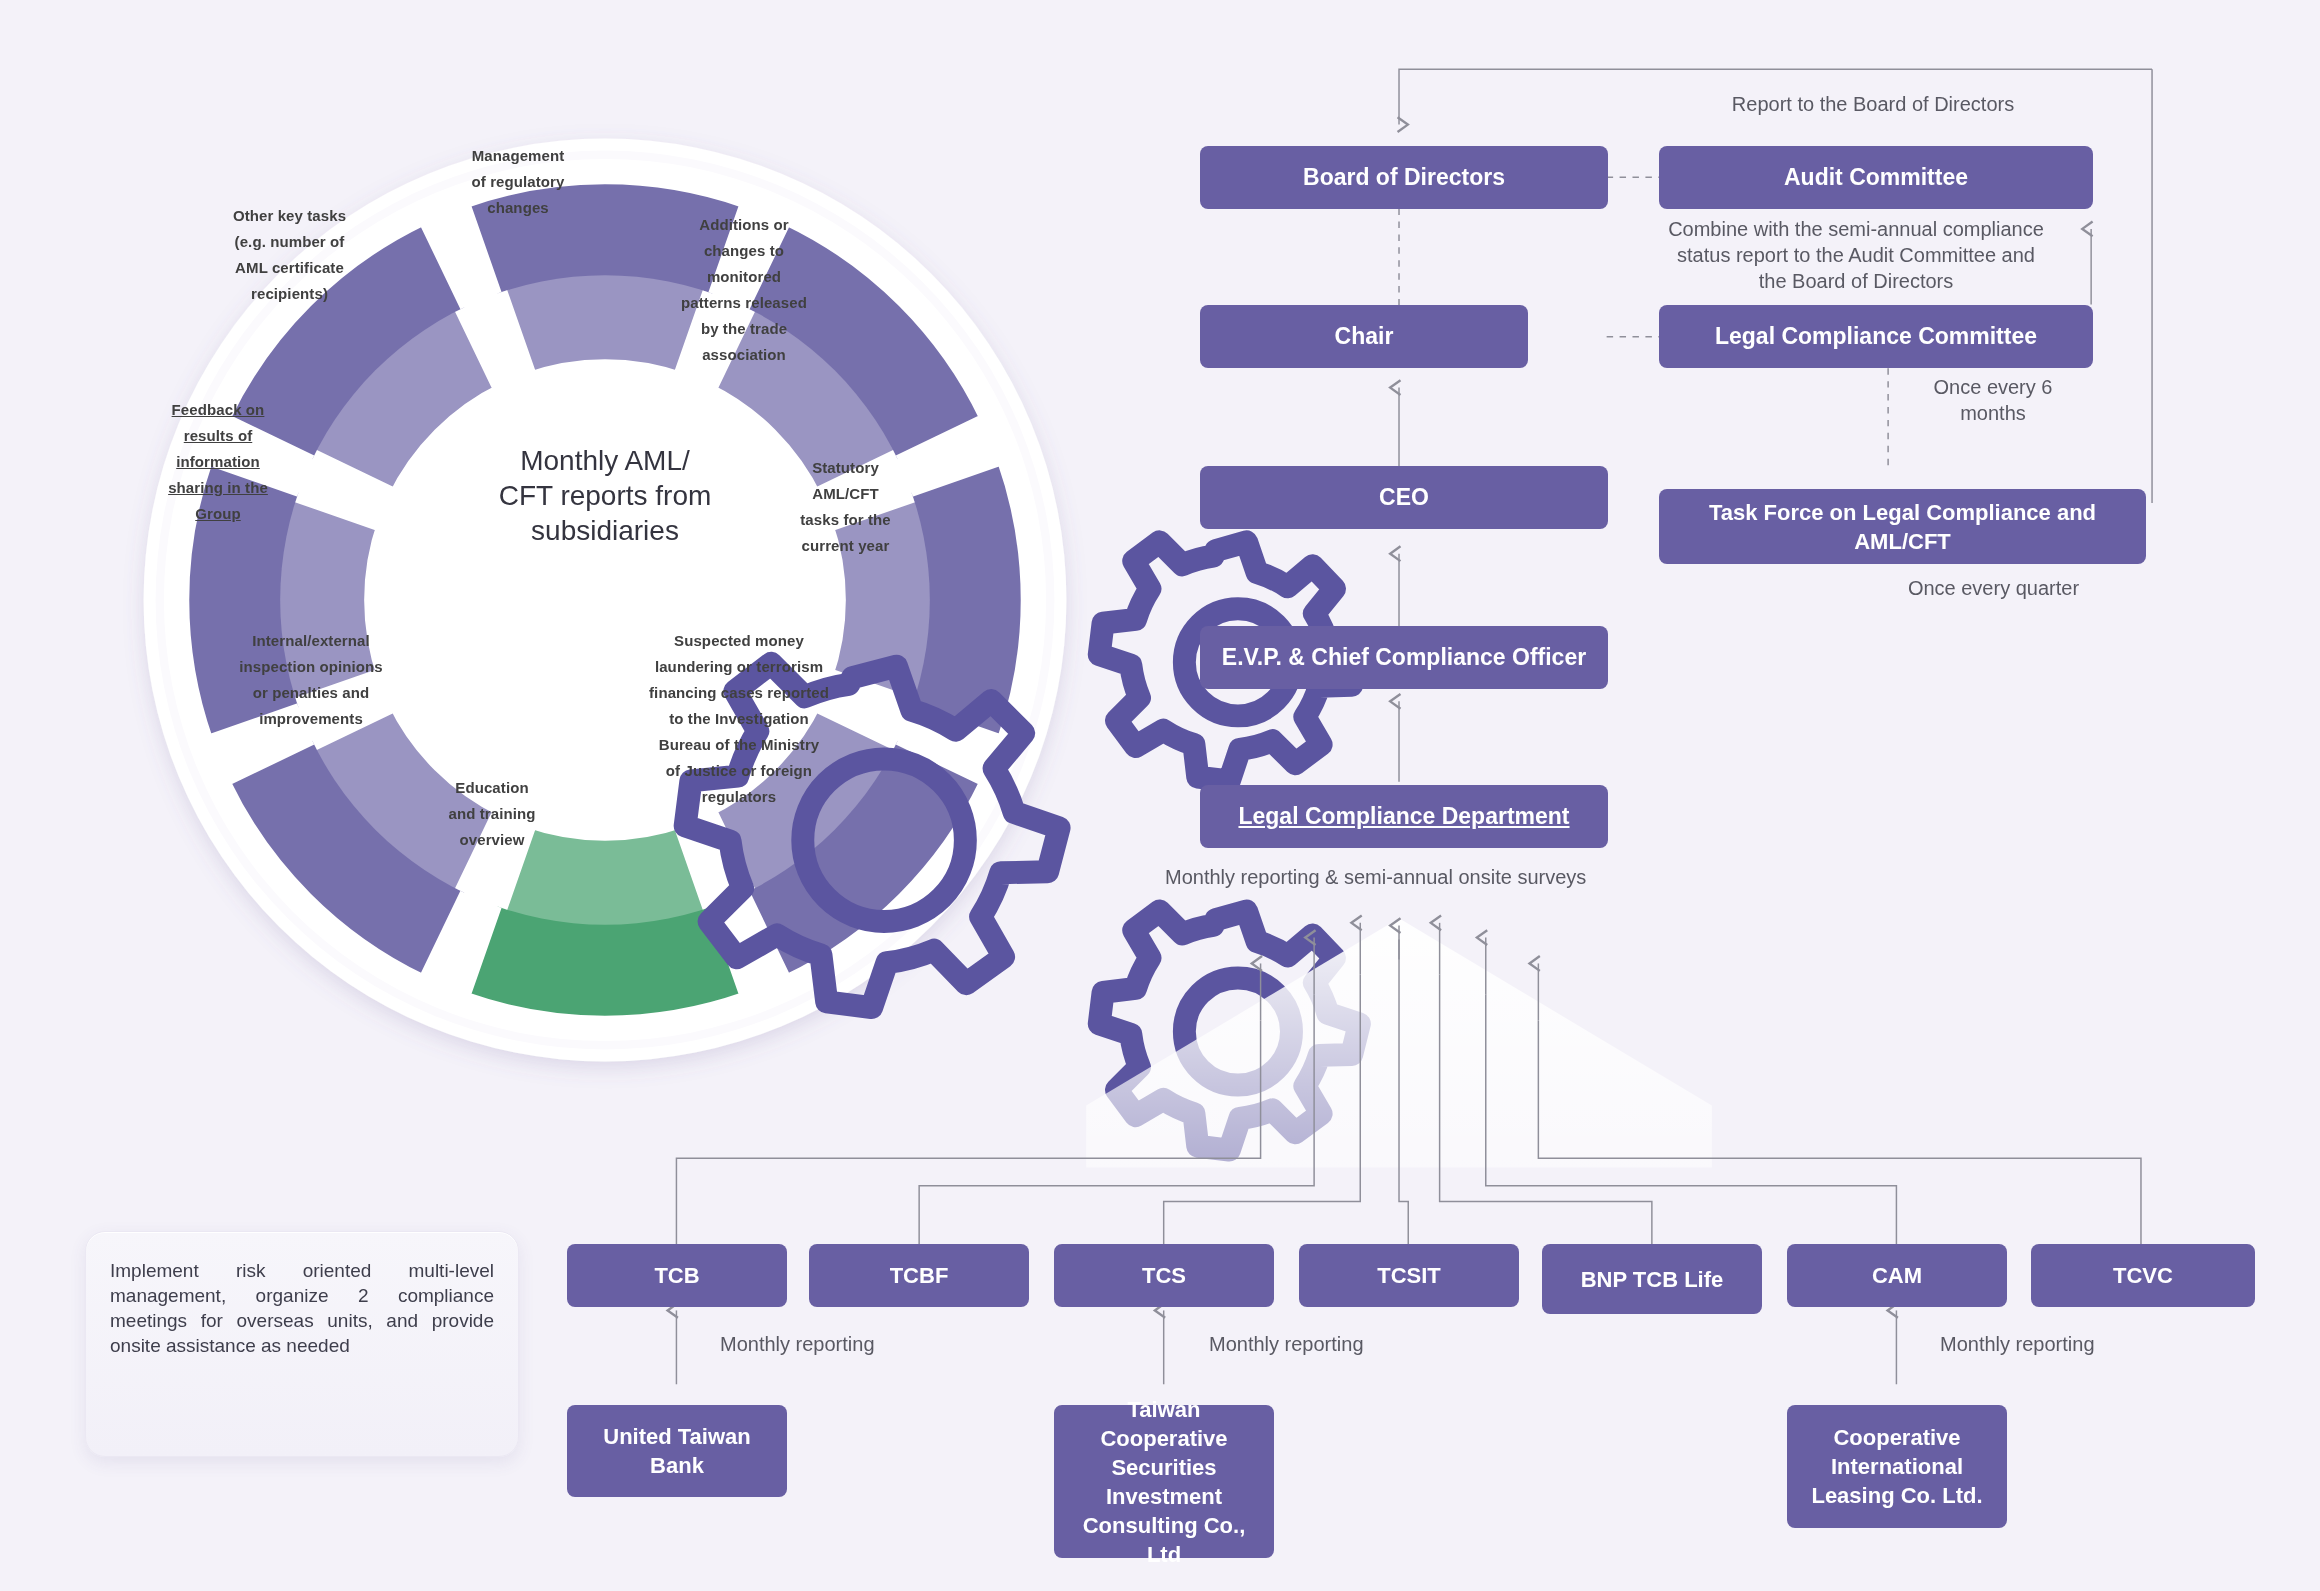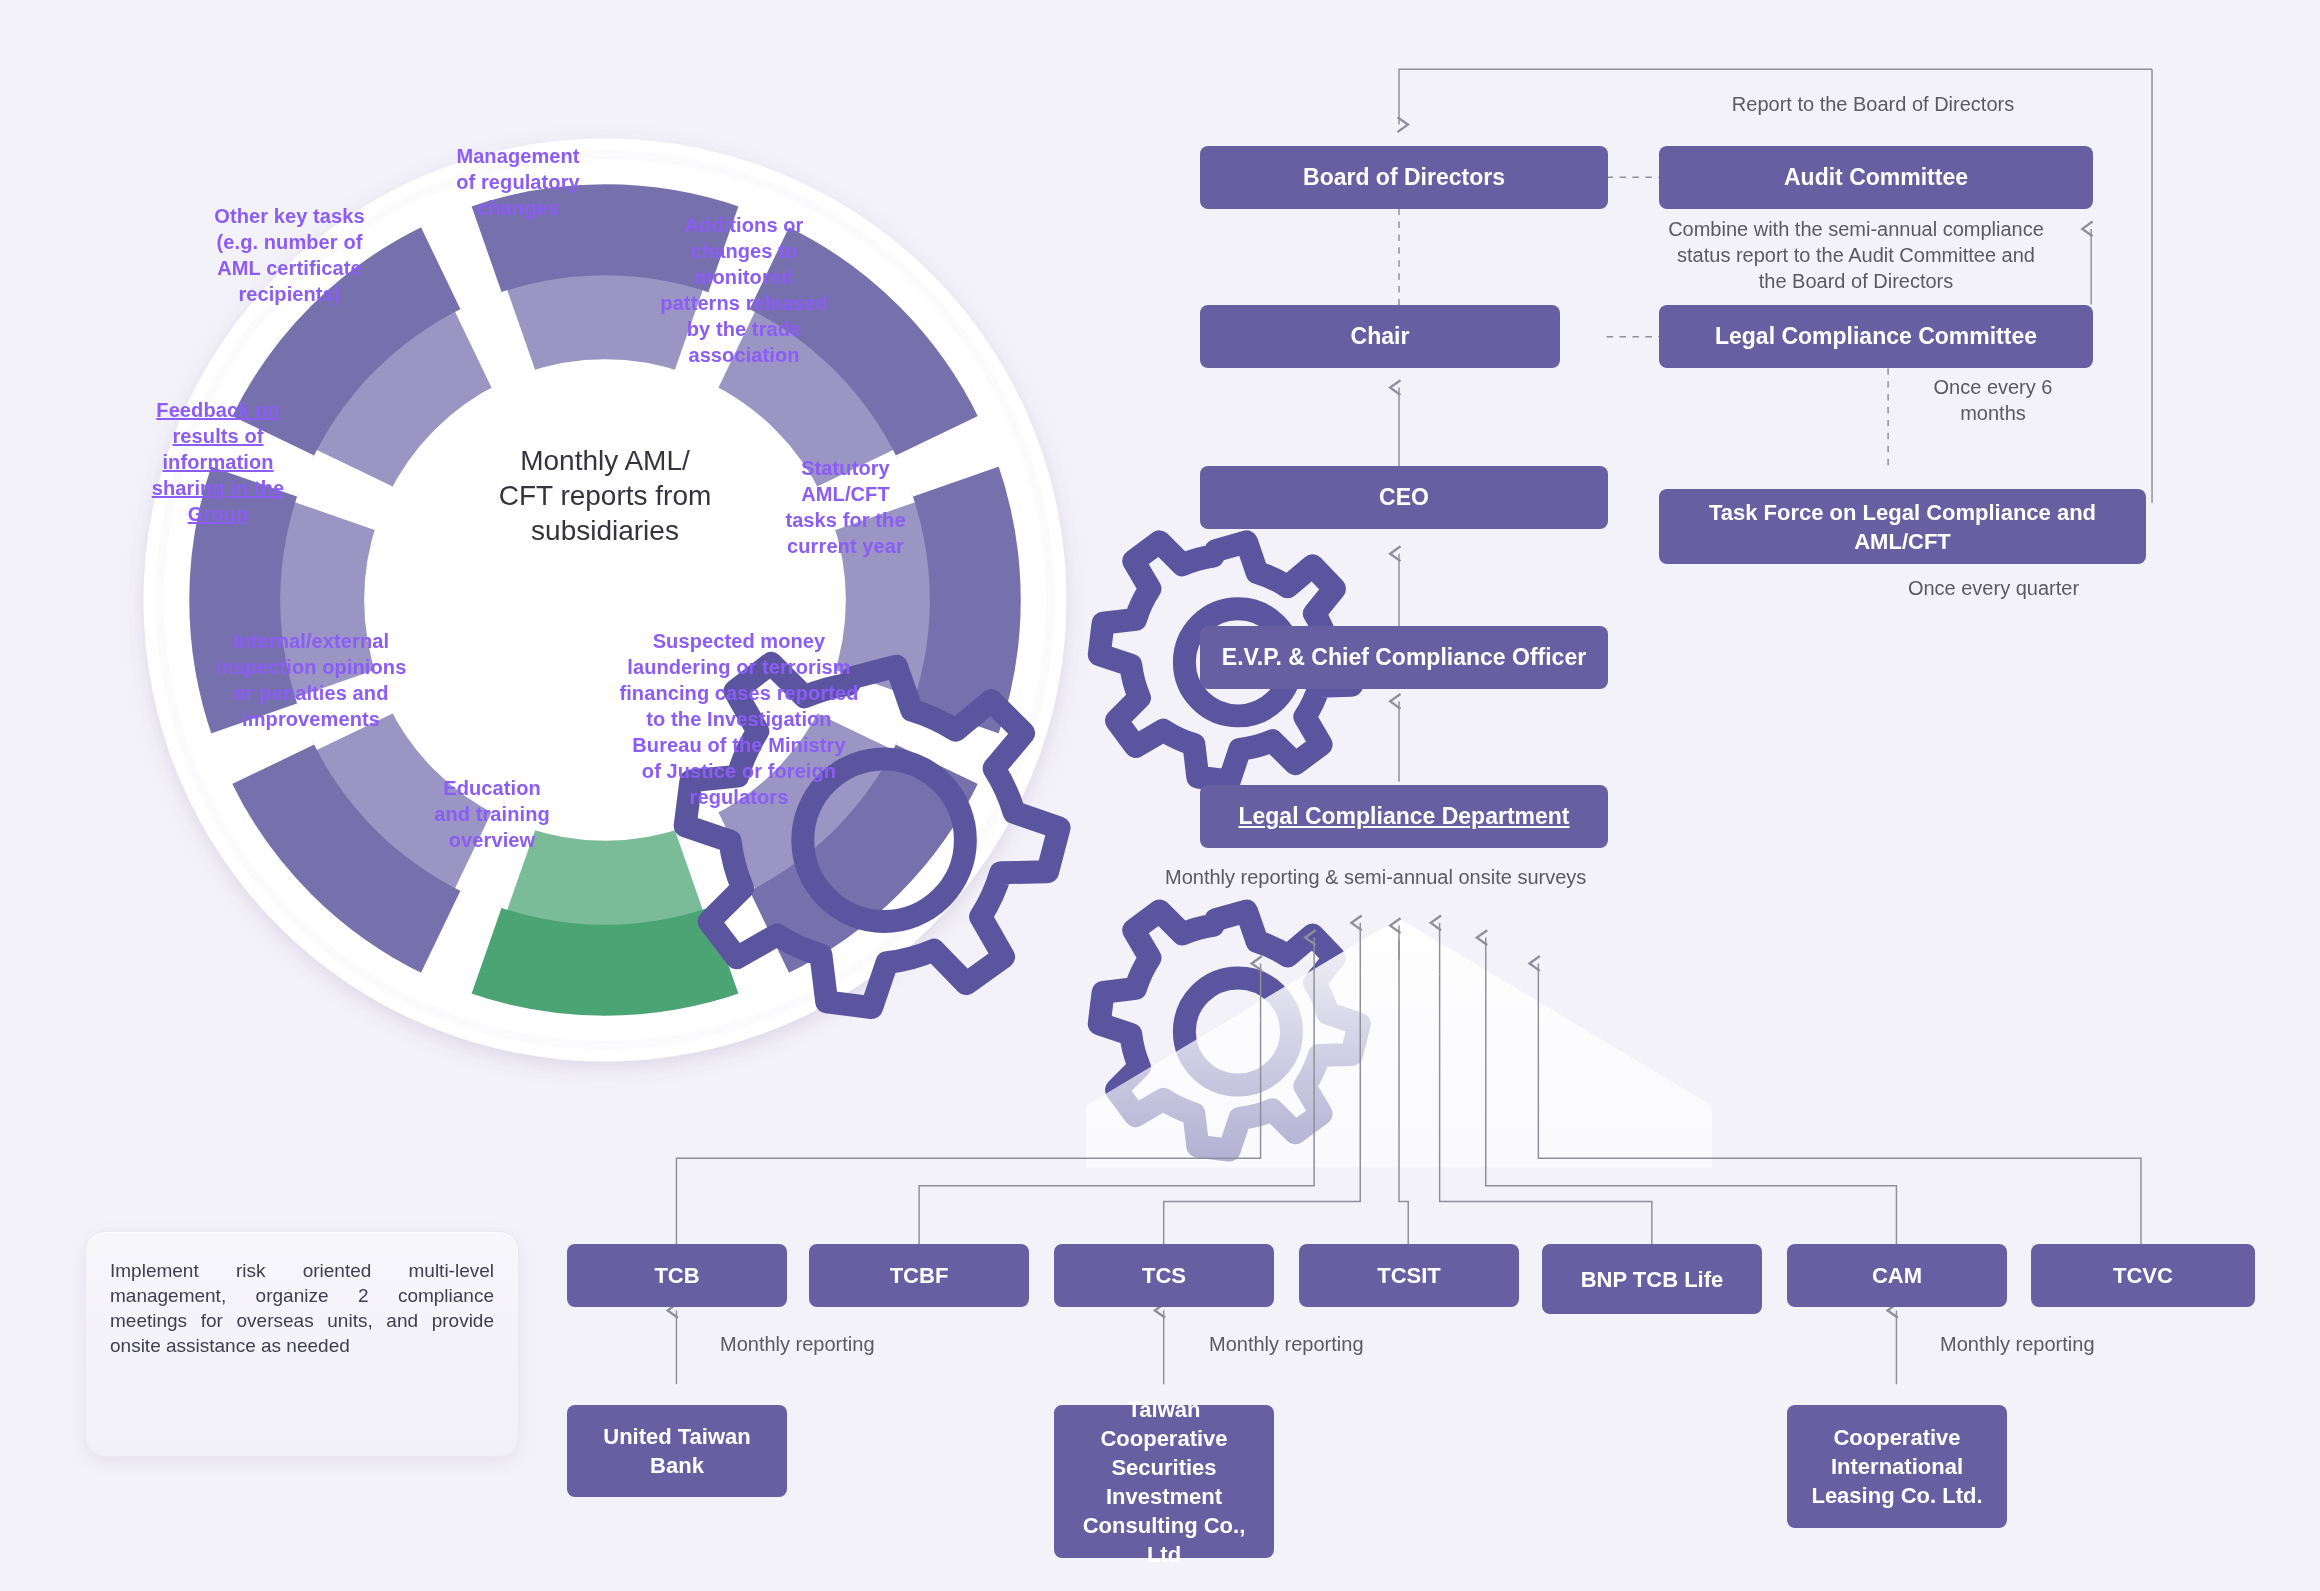--- a/index.html
+++ b/index.html
@@ -11,23 +11,23 @@
     overflow:hidden;
     color:#3b3b47;
   }
   .stage{position:absolute;left:0;top:0;width:2320px;height:1591px;}
 
   
   #wheel{position:absolute;left:79px;top:74px;width:1052px;height:1052px;}
   #wheel svg{display:block;width:1052px;height:1052px;}
   .seg-label{
     position:absolute;
-    color:#8b5cf6;
-    text-align:center;
-    font-size:20px;
+    color:#404040;
+    text-align:center;
+    font-size:15px;
     line-height:26px;
     font-weight:600;
     letter-spacing:0.1px;
     pointer-events:none;
   }
   .center-label{
     position:absolute;
     color:#34343f;
     text-align:center;
     font-size:28px;
@@ -215,21 +215,21 @@
       <path d="M733 1500 L733 1420" marker-end="url(#arrHead)"></path>
       <path d="M1261 1500 L1261 1420" marker-end="url(#arrHead)"></path>
       <path d="M2055 1500 L2055 1420" marker-end="url(#arrHead)"></path>
     </g>
   </svg>
 
   <div class="box" style="left:1200px;top:146px;width:408px;height:63px;">Board of Directors</div>
 
   <div class="box" style="left:1659px;top:146px;width:434px;height:63px;">Audit Committee</div>
 
-  <div class="box" style="left:1200px;top:305px;width:360px;height:63px;">Chair</div>
+  <div class="box" style="left:1200px;top:305px;width:328px;height:63px;">Chair</div>
 
   <div class="box" style="left:1659px;top:305px;width:434px;height:63px;">Legal Compliance Committee</div>
 
   <div class="box" style="left:1200px;top:466px;width:408px;height:63px;">CEO</div>
 
   <div class="box tall" style="left:1659px;top:468px;width:487px;height:75px;">Task Force on Legal Compliance and AML/CFT</div>
 
   <div class="box" style="left:1200px;top:626px;width:408px;height:63px;">E.V.P. &amp; Chief Compliance Officer</div>
 
   <div class="box" style="left:1200px;top:785px;width:408px;height:63px;text-decoration:underline;">Legal Compliance Department</div>

